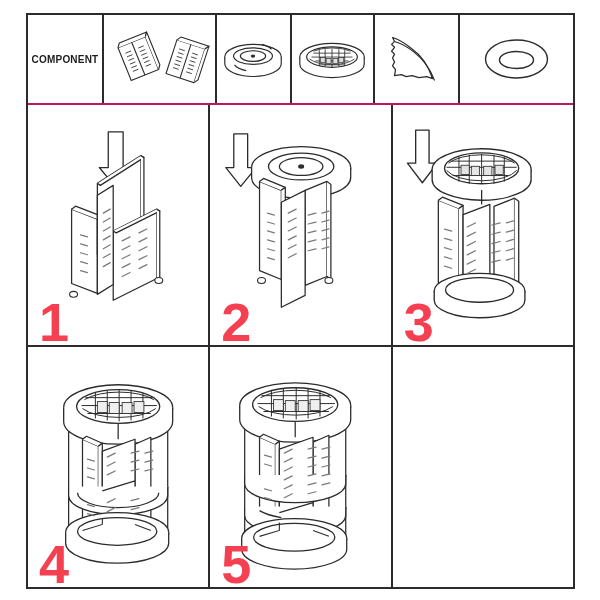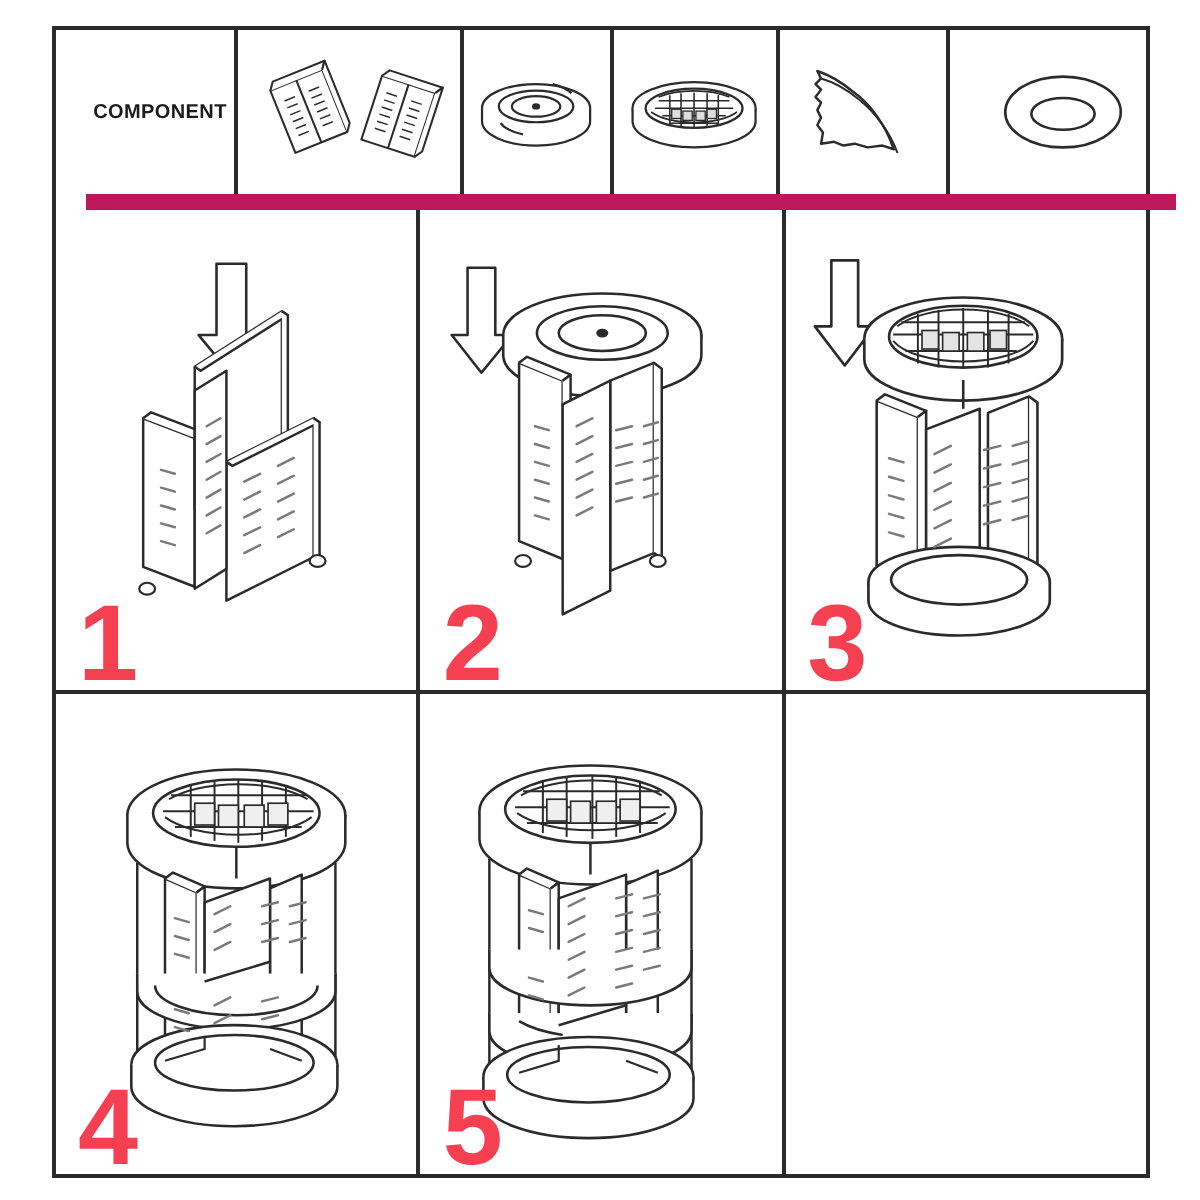--- a/index.html
+++ b/index.html
@@ -5,22 +5,22 @@
   html,body{margin:0;padding:0;background:#ffffff;}
   body{width:600px;height:600px;font-family:"Liberation Sans",sans-serif;overflow:hidden;}
   #sheet{position:absolute;left:0;top:0;width:600px;height:600px;background:#fff;}
 
   .frame{
     position:absolute;left:26px;top:13px;width:549px;height:576px;
     border:2px solid #2b2b2b;box-sizing:border-box;background:#fff;
   }
 
   
-  .hdr{position:absolute;left:15px;top:0;width:100%;height:90px;display:flex;box-sizing:border-box;
-       border-bottom:8px solid #be185d;}
+  .hdr{position:absolute;left:0;top:0;width:100%;height:90px;display:flex;box-sizing:border-box;
+       border-bottom:2px solid #be185d;}
   .hcell{position:relative;box-sizing:border-box;border-right:2px solid #2b2b2b;
          display:flex;align-items:center;justify-content:center;}
   .hcell:last-child{border-right:none;}
   .hcell.label{flex:0 0 76px;}
   .hcell.c1{flex:0 0 113px;}
   .hcell.c2{flex:0 0 75px;}
   .hcell.c3{flex:0 0 83px;}
   .hcell.c4{flex:0 0 85px;}
   .hcell.c5{flex:1 1 auto;}
   .comp-label{font-size:10px;font-weight:bold;letter-spacing:.2px;color:#1b1b1b;

